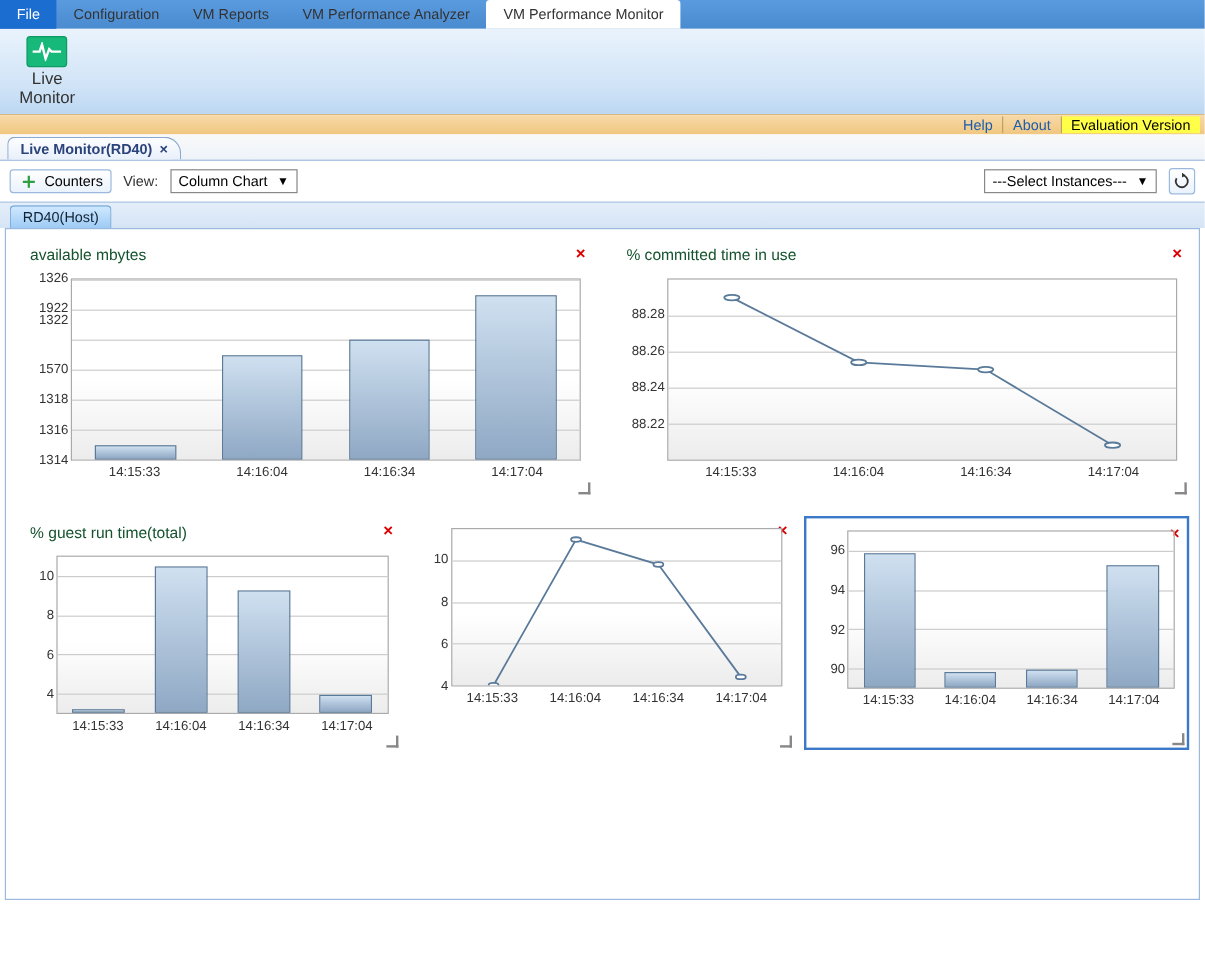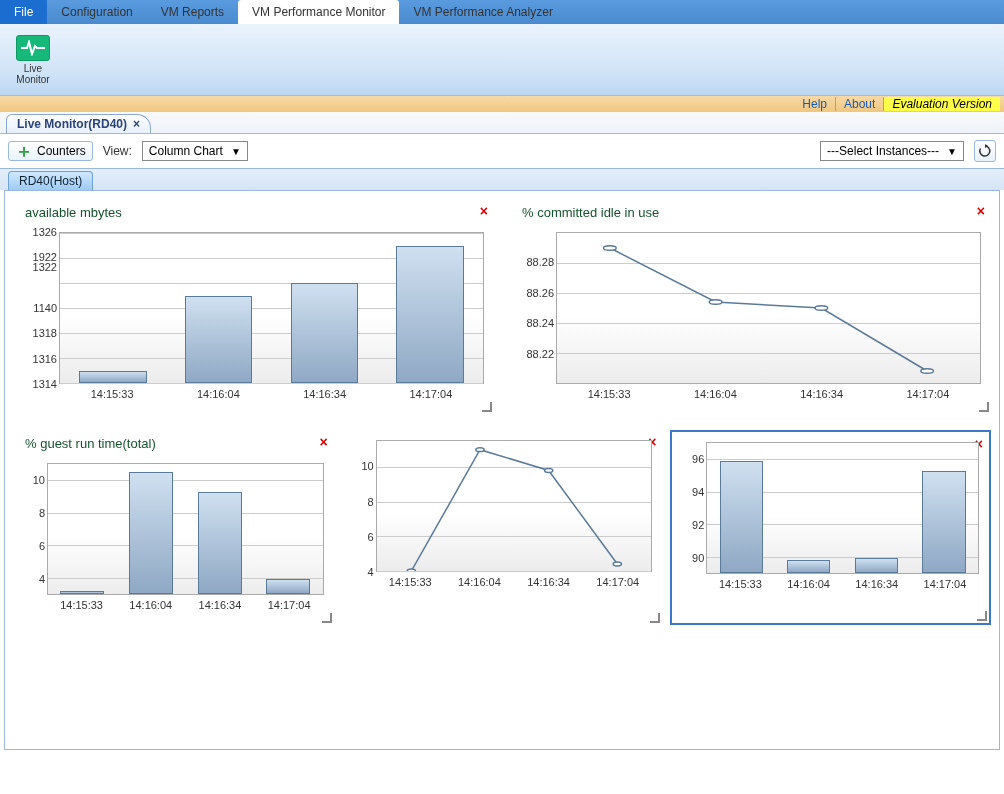--- a/index.html
+++ b/index.html
@@ -9,26 +9,26 @@
 .menubar { display: flex; height: 24px; background: linear-gradient(#5a9be0, #4a8bd0); align-items: stretch; }
 .menubar .tab { padding: 4px 14px; color: #333; cursor: pointer; display: flex; align-items: center; }
 .menubar .tab.file { background: #1c6dd0; color: #fff; }
 .menubar .tab.active { background: #fff; color: #333; border-top-left-radius: 3px; border-top-right-radius: 3px; }
 .menubar .tab:not(.file):not(.active) { background: transparent; color: #333; }
 
 .ribbon { height: 72px; background: linear-gradient(#eaf3fc, #cfe3f7 70%, #bcd7f2); display: flex; align-items: center; padding: 4px 10px; border-bottom: 1px solid #d8b87a; }
 .ribbon-group { display: flex; flex-direction: column; align-items: center; gap: 2px; padding: 2px 6px; }
 .ribbon-icon { width: 34px; height: 26px; background: #16b97a; border: 1px solid #0e9a64; border-radius: 3px; display:flex; align-items:center; justify-content:center; }
 .ribbon-icon svg { width: 24px; height: 16px; }
-.ribbon-label { font-size: 10px; color: #333; text-align:center; line-height:1.1; }
+.ribbon-label { font-size: 14px; color: #333; text-align:center; line-height:1.1; }
 
 .orangebar { height: 16px; background: linear-gradient(#f7d9a8, #f0c77f); display: flex; justify-content: flex-end; align-items: center; padding-right: 4px; gap: 0; }
 .orangebar .link { color: #1a5cb0; padding: 0 8px; border-left: 1px solid #bfa06a; cursor:pointer; font-size:12px; }
 .orangebar .link:first-child { border-left: none; }
-.orangebar .eval { background: #ffff4a; color: #000; font-style: italic; }
+.orangebar .eval { background: #ffff4a; color: #000; }
 
 .doc-tab-strip { height: 22px; display: flex; align-items: flex-end; padding-left: 6px; background: linear-gradient(#f9f9f9,#eef3f9); border-bottom: 1px solid #9bb8dd; }
 .doc-tab { background: linear-gradient(#fdfdff,#e8f0fb); border: 1px solid #8aa8d0; border-bottom: none; border-top-left-radius: 6px; border-top-right-radius: 14px; padding: 2px 10px; font-weight: bold; color: #2a437a; display:flex; align-items:center; gap:6px; font-size:12px;}
 .doc-tab .close { color: #2a437a; font-weight: bold; cursor:pointer; }
 
 .toolbar { display:flex; align-items:center; padding: 6px 8px; gap: 10px; border-bottom: 1px solid #9bb8dd; }
 .counters-btn { display:flex; align-items:center; gap:4px; border:1px solid #9bb8dd; background: linear-gradient(#ffffff,#eaf2fc); padding: 2px 6px; border-radius:3px; cursor:pointer; }
 .counters-btn .plus { color:#2ea043; font-weight:bold; font-size:18px; line-height:14px; }
 .view-label { color:#333; }
 .select-box { display:flex; align-items:center; border:1px solid #888; background:#fff; padding: 2px 6px; min-width: 100px; justify-content:space-between; cursor:pointer; }
@@ -70,22 +70,22 @@
 svg.line-chart circle { fill:#fff; stroke:#5a7a9a; stroke-width:1.5; }
 
 </style>
 </head>
 <body>
 
 <div class="menubar">
   <div class="tab file">File</div>
   <div class="tab">Configuration</div>
   <div class="tab">VM Reports</div>
+  <div class="tab">VM Performance Analyzer</div>
   <div class="tab active">VM Performance Monitor</div>
-  <div class="tab">VM Performance Analyzer</div>
 </div>
 
 <div class="ribbon">
   <div class="ribbon-group">
     <div class="ribbon-icon">
       <svg viewBox="0 0 24 16">
           <polyline points="0,8 6,8 8,2 11,14 14,6 16,8 24,8" stroke="#fff" stroke-width="2" fill="none"></polyline>
         </svg>
     </div>
     <div class="ribbon-label" style="white-space:pre-line;">Live
@@ -149,35 +149,35 @@
               <div class="grid-line" style="top: 16.6667%;"></div>
               <div class="grid-line" style="top: 0%;"></div>
               <div class="bar" style="left: 4.5%; width: 16%; height: 8.33333%;"></div>
               <div class="bar" style="left: 29.5%; width: 16%; height: 58.3333%;"></div>
               <div class="bar" style="left: 54.5%; width: 16%; height: 66.6667%;"></div>
               <div class="bar" style="left: 79.5%; width: 16%; height: 91.6667%;"></div>
             </div>
             <div class="ylabel" style="top: 156px;">1314</div>
             <div class="ylabel" style="top: 130.667px;">1316</div>
             <div class="ylabel" style="top: 105.333px;">1318</div>
-            <div class="ylabel" style="top: 80px;">1140</div>
+            <div class="ylabel" style="top: 80px;">1570</div>
             <div class="ylabel" style="top: 39px;">1322</div>
             <div class="ylabel" style="top: 29.3333px;">1922</div>
             <div class="ylabel" style="top: 4px;">1326</div>
             <div style="position: absolute; left: 40px; right: 4px; bottom: 0px; height: 20px; display: flex;">
               <div style="flex: 1 1 0%; text-align: center; font-size: 11px; color: rgb(51, 51, 51);">14:15:33</div>
               <div style="flex: 1 1 0%; text-align: center; font-size: 11px; color: rgb(51, 51, 51);">14:16:04</div>
               <div style="flex: 1 1 0%; text-align: center; font-size: 11px; color: rgb(51, 51, 51);">14:16:34</div>
               <div style="flex: 1 1 0%; text-align: center; font-size: 11px; color: rgb(51, 51, 51);">14:17:04</div>
             </div>
           </div>
           <div class="chart-resize"></div>
         </div>
         <div class="chart-panel">
-          <div class="chart-title">% committed idle in use</div>
+          <div class="chart-title">% committed time in use</div>
           <div class="chart-close">×</div>
           <div class="chart-box">
             <div class="axis-area">
               <div class="grid-line" style="top: 80%;"></div>
               <div class="grid-line" style="top: 60%;"></div>
               <div class="grid-line" style="top: 40%;"></div>
               <div class="grid-line" style="top: 20%;"></div>
               <svg class="line-chart" viewBox="0 0 100 100" preserveAspectRatio="none">
                 <polyline points="12.5,9.999999999991472 37.5,45.99999999999489 62.5,50 87.5,92.00000000000398" vector-effect="non-scaling-stroke"></polyline>
                 <circle cx="12.5" cy="9.999999999991472" r="1.5" vector-effect="non-scaling-stroke"></circle>

